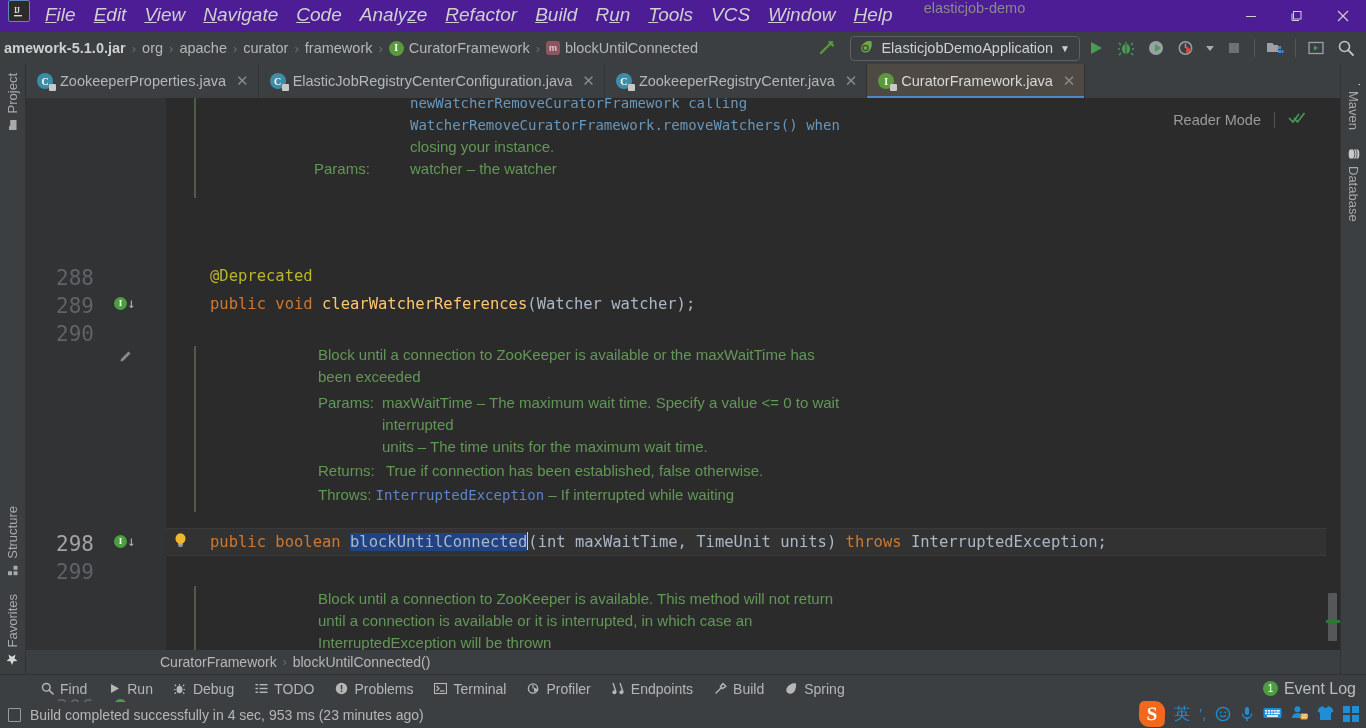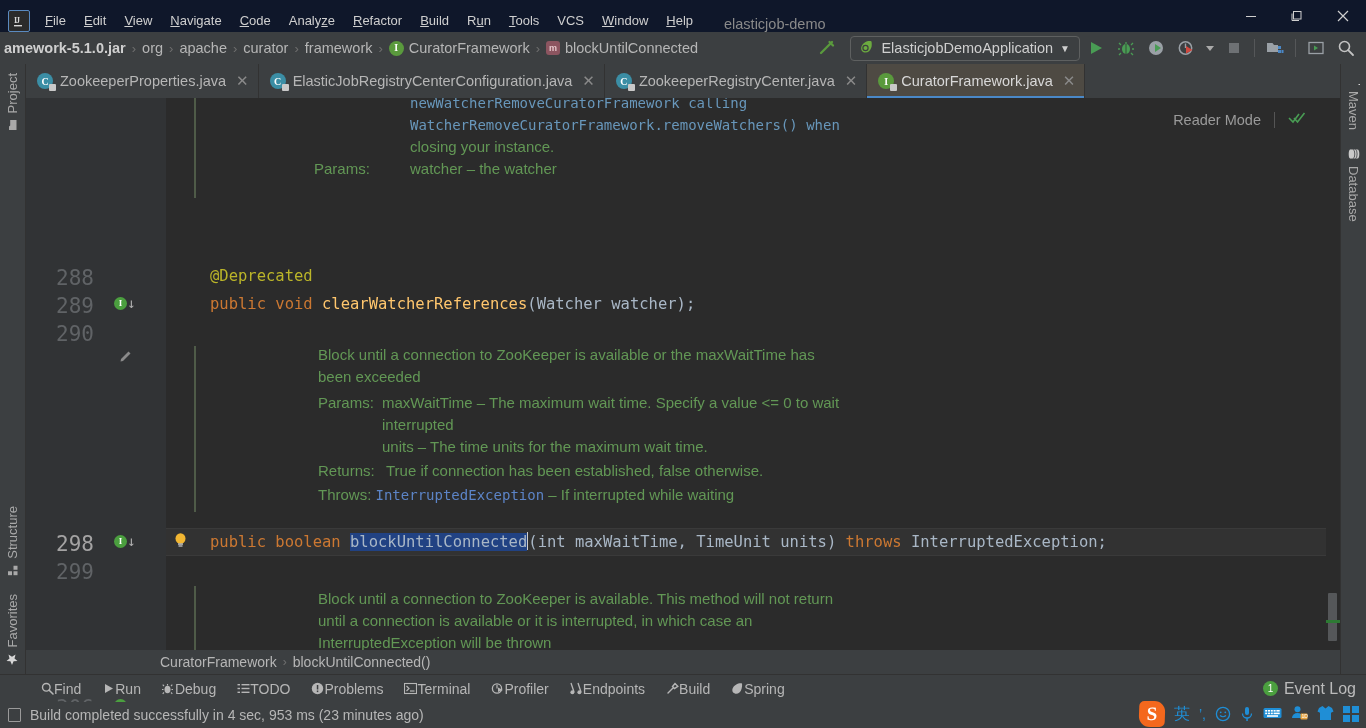--- a/index.html
+++ b/index.html
@@ -8,33 +8,34 @@
     background: #3c3f41;
     font-family: "Liberation Sans", sans-serif;
     overflow: hidden;
     color: #bbbbbb;
     -webkit-font-smoothing: antialiased;
   }
   .app { position: relative; width: 1366px; height: 728px; display: flex; flex-direction: column; }
 
   
   .menubar {
-    height: 32px; background: #0f172a; display: flex; align-items: flex-end;
+    height: 32px; background: #4c1d95; display: flex; align-items: flex-start;
     flex: 0 0 32px; position: relative;
   }
   .ij-logo {
     width: 22px; height: 22px; margin-left: 8px; margin-right: 6px;
     border: 1px solid #5a8ac0; background: #2b2b2b; border-radius: 2px;
     display: flex; align-items: center; justify-content: center;
     font-size: 11px; font-weight: bold; color: #d8d8d8; letter-spacing: -1px;
     font-family: "Liberation Serif", serif;
   }
   .menu-item {
-    padding: 4px 9px; font-size: 13px; color: #cfcfcf; cursor: default;
+    padding: 4px 9px; font-size: 19px; color: #cfcfcf; cursor: default;
     white-space: nowrap;
+    font-style: italic;
   }
   .menu-item .u { text-decoration: underline; }
   .proj-name { margin-left: 22px; font-size: 14.5px; color: #8a8a8a; }
   .wincontrols { margin-left: auto; display: flex; height: 32px; }
   .wc {
     width: 46px; height: 32px; display: flex; align-items: center; justify-content: center;
     color: #cfcfcf; font-size: 15px;
   }
 
   
@@ -179,21 +180,21 @@
     padding-left: 134px; gap: 6px; font-size: 14px; color: #b6b6b6;
   }
   .bcfooter .sep { color: #6e6e6e; font-size: 12px; }
 
   
   .twbar {
     height: 28px; flex: 0 0 28px; background: #3c3f41; display: flex; align-items: center;
     padding-left: 30px; gap: 0px; border-top: 1px solid #323232;
   }
   .twbtn {
-    display: flex; align-items: center; font-size: 14px; color: #b6b6b6;
+    display: flex; align-items: center; gap: 6px; font-size: 14px; color: #b6b6b6;
     padding: 3px 10px; white-space: nowrap;
   }
   .twbtn .gi { font-size: 13px; color: #adadad; display: inline-flex; width: 14px; justify-content: center; }
   .evlog { margin-left: auto; display: flex; align-items: center; gap: 6px; padding-right: 10px; }
   .evbadge {
     width: 15px; height: 15px; border-radius: 50%; background: #4b9f3f; color: #fff;
     font-size: 10px; display: flex; align-items: center; justify-content: center;
   }
 
   

